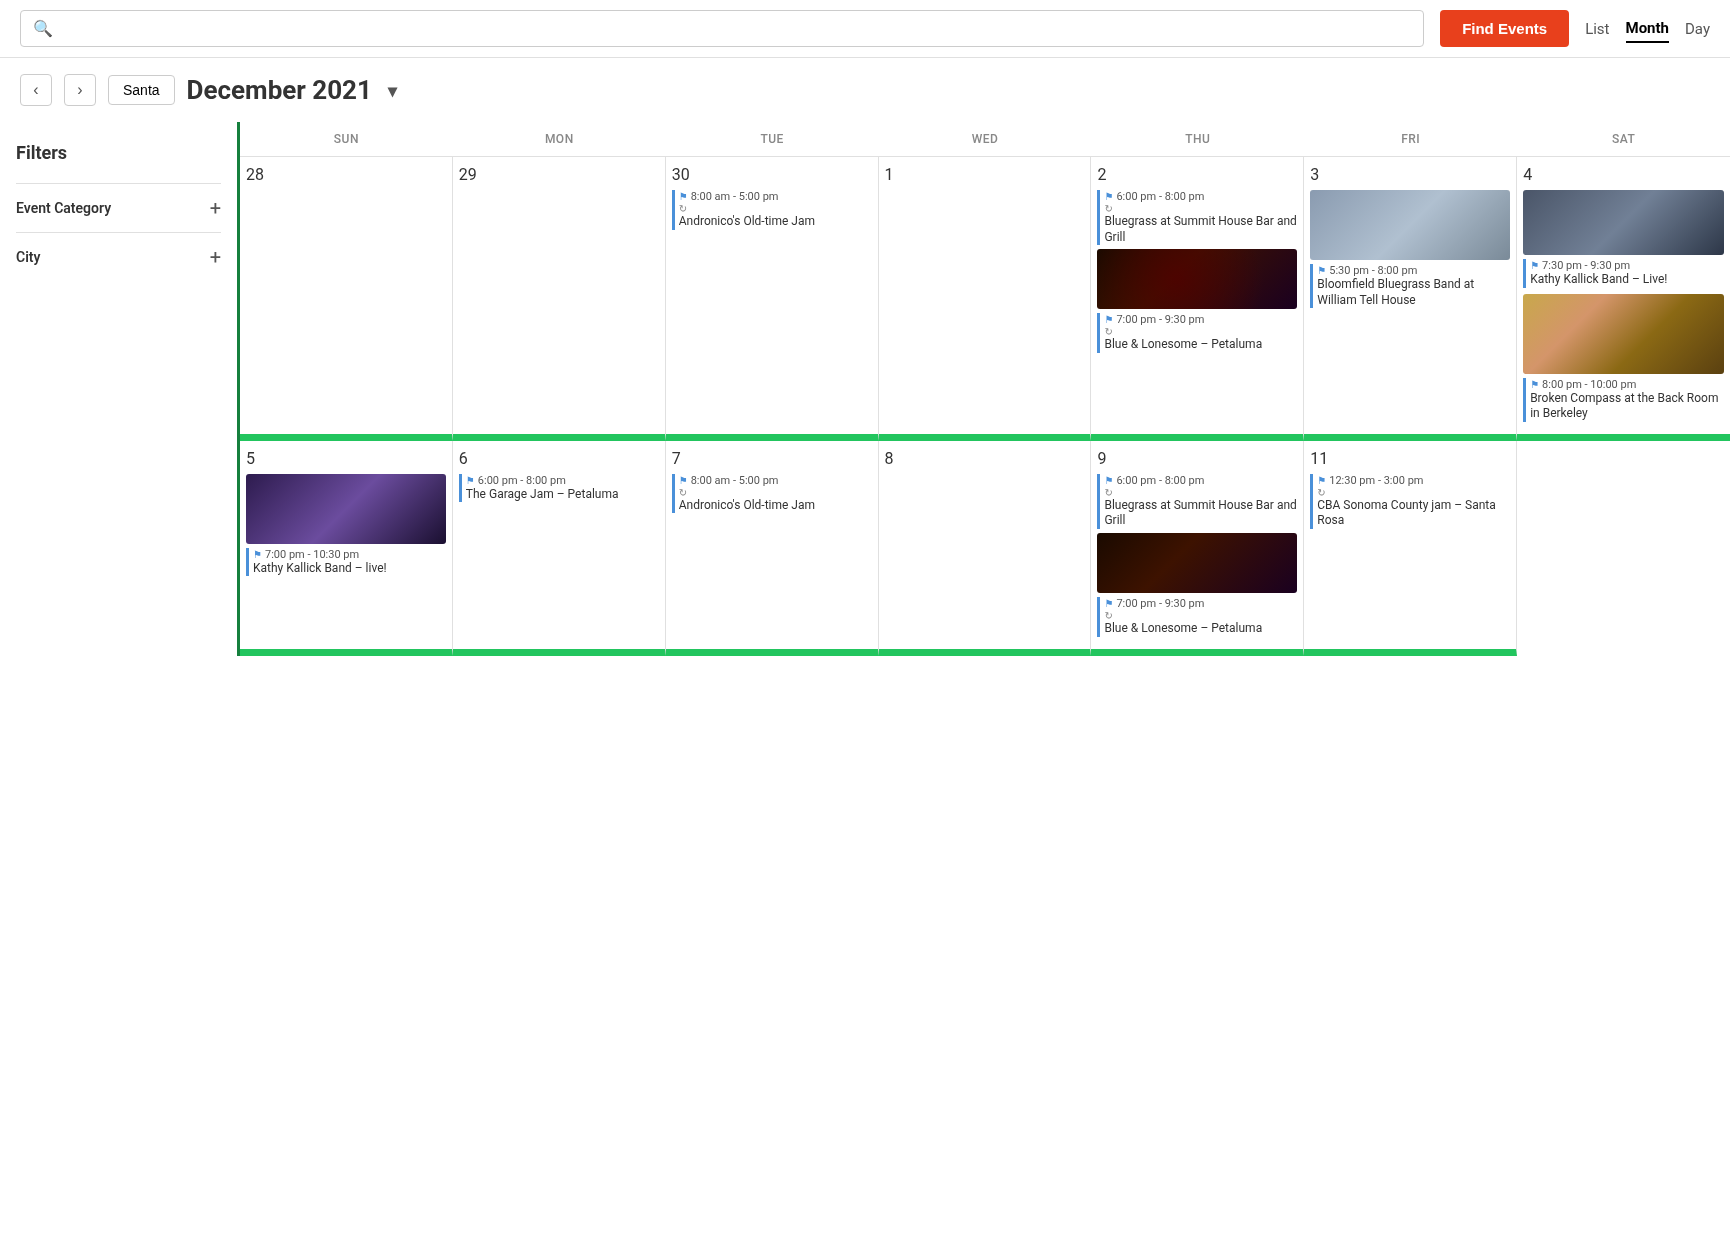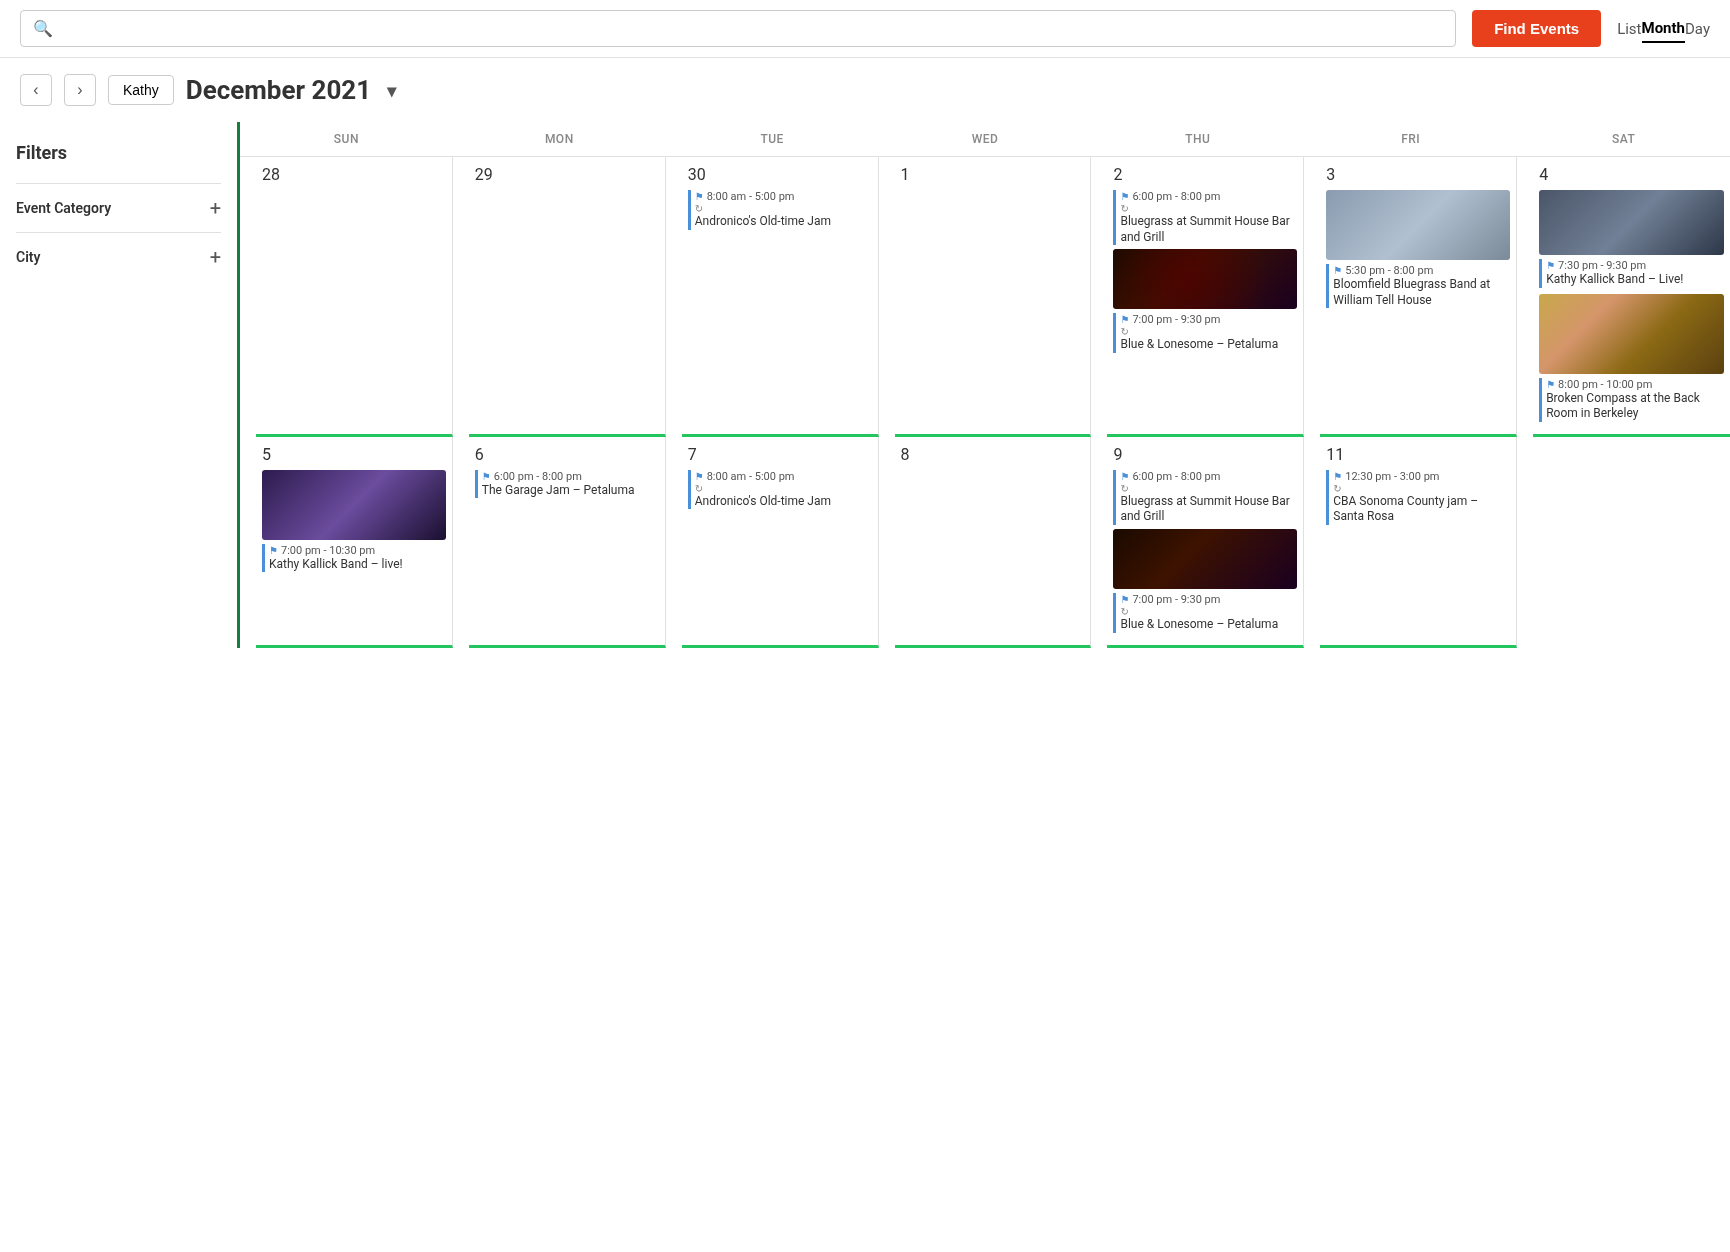--- a/index.html
+++ b/index.html
@@ -4,21 +4,21 @@
   <style>
     * { box-sizing: border-box; margin: 0; padding: 0; }
     body { font-family: -apple-system, BlinkMacSystemFont, 'Segoe UI', Roboto, sans-serif; background: #fff; color: #333; font-size: 13px; }
 
     
     .header { display: flex; align-items: center; padding: 10px 20px; border-bottom: 1px solid #e0e0e0; gap: 16px; }
     .search-wrap { display: flex; align-items: center; flex: 1; border: 1px solid #ccc; border-radius: 4px; padding: 8px 12px; gap: 8px; }
     .search-wrap input { border: none; outline: none; font-size: 14px; width: 100%; color: #888; }
     .search-icon { color: #aaa; font-size: 16px; }
     .find-events-btn { background: #e8401c; color: #fff; border: none; border-radius: 4px; padding: 10px 22px; font-size: 15px; font-weight: 600; cursor: pointer; white-space: nowrap; }
-    .view-toggles { display: flex; align-items: center; gap: 0; font-size: 15px; }
+    .view-toggles { display: flex; align-items: center; gap: 16px; font-size: 15px; }
     .view-toggle { cursor: pointer; color: #555; font-weight: 400; padding: 4px 0; }
     .view-toggle.active { font-weight: 700; color: #000; border-bottom: 2px solid #000; }
 
     
     .nav-bar { display: flex; align-items: center; padding: 16px 20px; gap: 12px; }
     .nav-arrow { background: none; border: 1px solid #ccc; border-radius: 4px; width: 32px; height: 32px; cursor: pointer; font-size: 16px; display: flex; align-items: center; justify-content: center; color: #555; }
     .today-btn { border: 1px solid #ccc; border-radius: 4px; padding: 6px 14px; background: #fff; cursor: pointer; font-size: 14px; }
     .month-title { font-size: 26px; font-weight: 700; display: flex; align-items: center; gap: 16px; cursor: pointer; }
     .month-title .chevron { font-size: 18px; color: #555; }
 
@@ -28,21 +28,21 @@
     .sidebar-title { font-size: 18px; font-weight: 700; margin-bottom: 20px; }
     .filter-section { border-top: 1px solid #e0e0e0; padding: 14px 0; display: flex; justify-content: space-between; align-items: center; cursor: pointer; }
     .filter-section-label { font-size: 14px; font-weight: 600; }
     .filter-plus { font-size: 20px; color: #555; line-height: 1; }
 
     
     .calendar { flex: 1; overflow: auto; }
     .day-headers { display: grid; grid-template-columns: repeat(7, 1fr); border-bottom: 1px solid #e0e0e0; }
     .day-header { text-align: center; padding: 10px 0; font-size: 12px; font-weight: 500; color: #888; text-transform: uppercase; letter-spacing: 0.5px; }
     .calendar-grid { display: grid; grid-template-columns: repeat(7, 1fr); }
-    .cal-cell { border-right: 1px solid #e0e0e0; border-bottom: 3px solid #22c55e; min-height: 160px; padding: 8px 6px; vertical-align: top; position: relative; margin-left: 16px; }
+    .cal-cell { border-right: 1px solid #e0e0e0; border-bottom: 7px solid #22c55e; min-height: 160px; padding: 8px 6px; vertical-align: top; position: relative; }
     .cal-cell:nth-child(7n) { border-right: none; }
     .cal-day-num { font-size: 16px; font-weight: 400; color: #333; margin-bottom: 6px; }
     .event-entry { margin-bottom: 4px; }
     .event-time { font-size: 11px; color: #555; display: flex; align-items: center; gap: 3px; }
     .event-flag { color: #4a90d9; font-size: 10px; }
     .event-title { font-size: 12px; color: #333; line-height: 1.3; }
     .recurring-icon { font-size: 10px; color: #888; }
     .event-img-placeholder { width: 100%; height: 70px; border-radius: 3px; margin-bottom: 4px; display: flex; align-items: center; justify-content: center; overflow: hidden; }
 
     
@@ -68,21 +68,21 @@
   <div class="view-toggles">
     <span class="view-toggle">List</span>
     <span class="view-toggle active">Month</span>
     <span class="view-toggle">Day</span>
   </div>
 </div>
 
 <div class="nav-bar">
   <button class="nav-arrow">‹</button>
   <button class="nav-arrow">›</button>
-  <button class="today-btn">Kathy</button>
+  <button class="today-btn">Santa</button>
   <div class="month-title">
     <span>December 2021</span>
     <span class="chevron">▾</span>
   </div>
 </div>
 
 <div class="main-layout">
 
   <div class="sidebar">
     <div class="sidebar-title">Filters</div>

